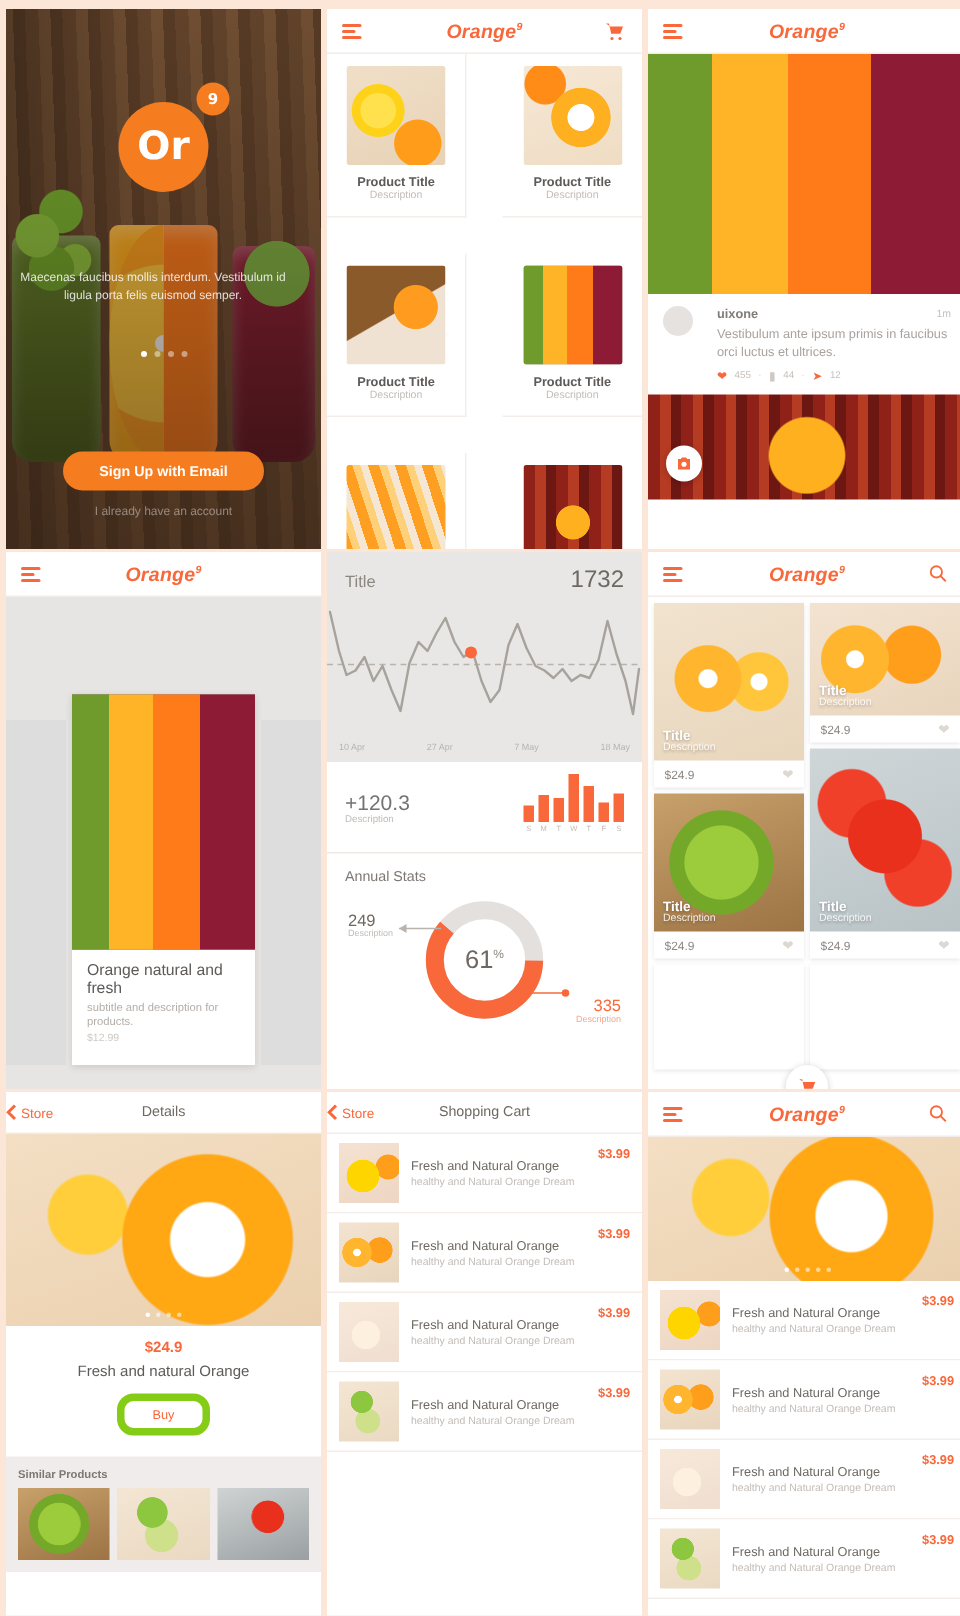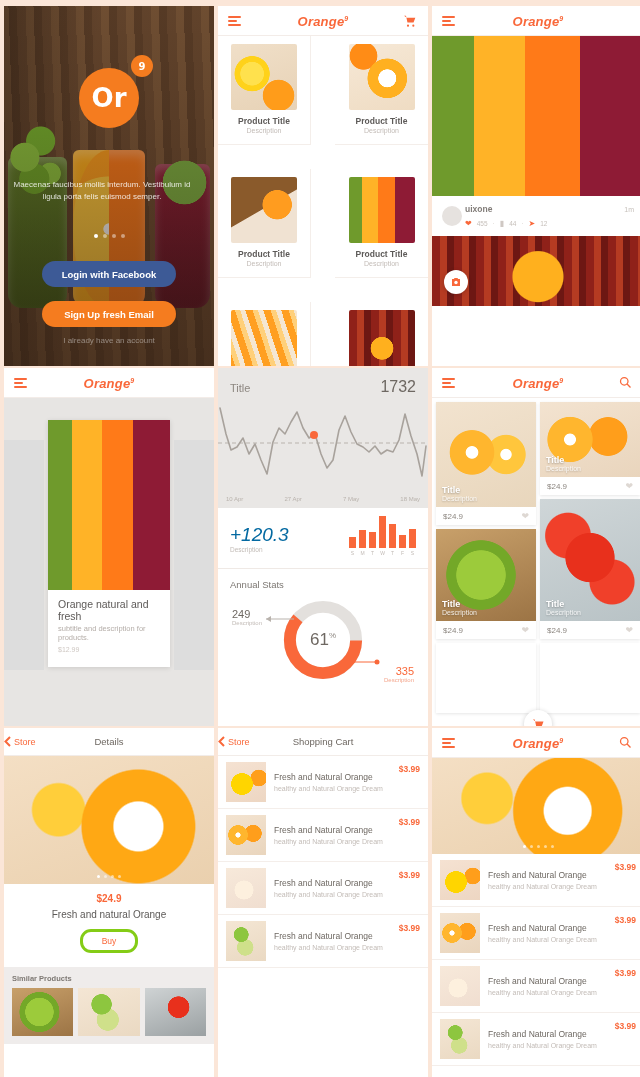--- a/index.html
+++ b/index.html
@@ -154,56 +154,56 @@
     radial-gradient(circle at 38% 34%, #8dc63f 0 20%, transparent 21%),
     radial-gradient(circle at 48% 66%, #cfe08a 0 24%, transparent 25%),
     linear-gradient(160deg,#f4e6d4,#ead9c2);}
   .im-pot{background:
     radial-gradient(circle at 55% 40%, #e8301c 0 24%, transparent 25%),
     linear-gradient(160deg,#cfd3d4,#9aa0a2);}
 
   
   .feed-img { width:100%; height:160px; }
   .post { padding:8px 10px 8px; display:block; background:#fff; }
-  .post-head { display:flex; align-items:center; gap:3px; }
+  .post-head { display:flex; align-items:flex-start; gap:16px; }
   .avatar { width:20px;height:20px;border-radius:50%;background:#e6e2df;flex:none;}
   .uname { font-size:8.5px; color:#817c78; font-weight:bold; }
   .ptime { font-size:7px; color:#c6c0bb; margin-left:auto; }
   .ptxt { font-size:8.5px; color:#a9a29d; line-height:1.45; margin-top:2px; }
   .stats { display:flex; align-items:center; gap:5px; margin-top:5px; font-size:6.5px;
            color:#c6bfba; }
   .feed-img2 { width:100%; height:70px; position:relative; }
   .cam-fab { position:absolute; left:12px; bottom:12px; width:24px;height:24px;
     border-radius:50%; background:#fff; display:flex;align-items:center;justify-content:center;
     box-shadow:0 1px 4px rgba(0,0,0,.2); color:#f9683a; }
 
   
   .carousel-bg { height:100%; background:#e7e5e3; position:relative; }
   .car-wrap { position:absolute; top:22px; left:0; right:0; height:290px;
-    display:flex; align-items:flex-start; gap:4px; padding:0 0; }
+    display:flex; align-items:flex-end; gap:4px; padding:0 0; }
   .car-side { width:40px; height:230px; margin-top:20px; background:#ddd; }
   .car-main { flex:1; background:#fff; box-shadow:0 1px 5px rgba(0,0,0,.12); }
   .car-main .pic { width:100%; height:170px; }
   .car-info { padding:8px 10px 14px; }
   .car-title { font-size:10.5px; color:#5d5a58; }
   .car-sub { font-size:7.5px; color:#b5aea9; margin-top:2px; }
   .car-price { font-size:7px; color:#cfc8c3; margin-top:4px; }
 
   
   .dash { height:100%; background:#fff; }
   .dash-top { background:#e9e7e5; padding:10px 12px 0; position:relative; height:140px;}
   .dash-h { display:flex; justify-content:space-between; align-items:baseline; }
   .dash-h .t { font-size:11px; color:#8d8781; }
   .dash-h .v { font-size:16px; color:#6e6862; }
   .spark { position:absolute; left:0; right:0; top:34px; height:82px; }
   .xlabels { position:absolute; left:8px; right:8px; bottom:6px; display:flex;
     justify-content:space-between; font-size:6px; color:#b9b3ad; }
   .dash-mid { display:flex; align-items:center; padding:12px 12px; gap:8px;
     border-bottom:1px solid #efe9e5; }
-  .big-num { font-size:19px; color:#0369a1;font-style:italic; }
+  .big-num { font-size:14px; color:#737373; }
   .big-sub { font-size:6.5px; color:#c2bbb6; }
   .bars { margin-left:auto; display:flex; align-items:flex-end; gap:3px; height:36px; }
   .bcol { display:flex; flex-direction:column; align-items:center; gap:2px; }
   .bcol i { display:block; width:7px; background:#f9683a; }
   .bcol span { font-size:5px; color:#c2bbb6; }
   .dash-low { padding:10px 12px 12px; position:relative; }
   .dash-low h4 { font-size:9.5px; color:#7d7873; font-weight:normal; }
   .donut-row { position:relative; height:95px; margin-top:4px; }
   .lbl-l { position:absolute; left:2px; top:14px; }
   .lbl-l .n { font-size:11px; color:#6e6862; }
@@ -241,21 +241,21 @@
   .bar2 .ttl { font-size:9.5px; color:#6e6862; }
   .det-img { width:100%; height:128px; position:relative; }
   .det-dots { position:absolute; left:0;right:0;bottom:6px; display:flex;
     justify-content:center; gap:4px; }
   .det-dots span { width:3px;height:3px;border-radius:50%;background:rgba(255,255,255,.55);}
   .det-dots span.on{background:#fff;}
   .det-body { background:#fff; text-align:center; padding:9px 14px 14px; }
   .det-price { color:#f9683a; font-size:10px; font-weight:bold; }
   .det-title { font-size:10px; color:#5d5a58; margin-top:5px; }
   .det-desc { font-size:7.5px; color:#c3bcb7; line-height:1.5; margin-top:4px; }
-  .buy { display:inline-block; margin-top:9px; padding:4px 19px; border:3px solid #84cc16;
+  .buy { display:inline-block; margin-top:9px; padding:4px 19px; border:5px solid #84cc16;
     border-radius:11px; color:#f9683a; font-size:8.5px; }
   .sim { background:#efeceb; padding:7px 8px 8px; }
   .sim h5 { font-size:7.5px; color:#7d7873; font-weight:bold; margin-bottom:5px; }
   .sim-row { display:flex; gap:5px; }
   .sim-row div { height:48px; flex:1; }
 
   
   .total-box { text-align:center; padding:8px 0 10px; background:#fff;
     border-bottom:1px solid #f2ece8; }
   .total-box .lab { font-size:8.5px; color:#b5aea9; }
@@ -299,22 +299,21 @@
 
       <div class="hero-text">Maecenas faucibus mollis interdum. Vestibulum id ligula porta felis euismod semper.</div>
 
       <div class="dots">
         <span class="on"></span>
         <span></span>
         <span></span>
         <span></span>
       </div>
 
-      <div class="btn-wide btn-fb">Login with Facebook</div>
-      <div class="btn-wide btn-su">Sign Up fresh Email</div>
+      <div class="btn-wide btn-su">Sign Up with Email</div>
       <div class="have-acc">I already have an account</div>
     </div>
   </div>
 
   <div class="screen">
     <div class="nav">
       <div class="ham">
           <i></i>
           <i></i>
           <i></i>
@@ -370,20 +369,21 @@
     </div>
     <div class="feed-img im-juice"></div>
     <div class="post">
       <div class="post-head">
         <div class="avatar"></div>
         <div style="flex:1">
           <div style="display:flex;align-items:center">
             <span class="uname">uixone</span>
             <span class="ptime">1m</span>
           </div>
+          <div class="ptxt">Vestibulum ante ipsum primis in faucibus orci luctus et ultrices.</div>
           <div class="stats">
             <span style="color:#f9683a;font-size:8px">❤</span>
             <span>455</span>
             <span style="color:#ded8d3">·</span>
             <span style="color:#cfc8c3;font-size:8px">▮</span>
             <span>44</span>
             <span style="color:#ded8d3">·</span>
             <span style="color:#f9683a;font-size:8px">➤</span>
             <span>12</span>
           </div>

